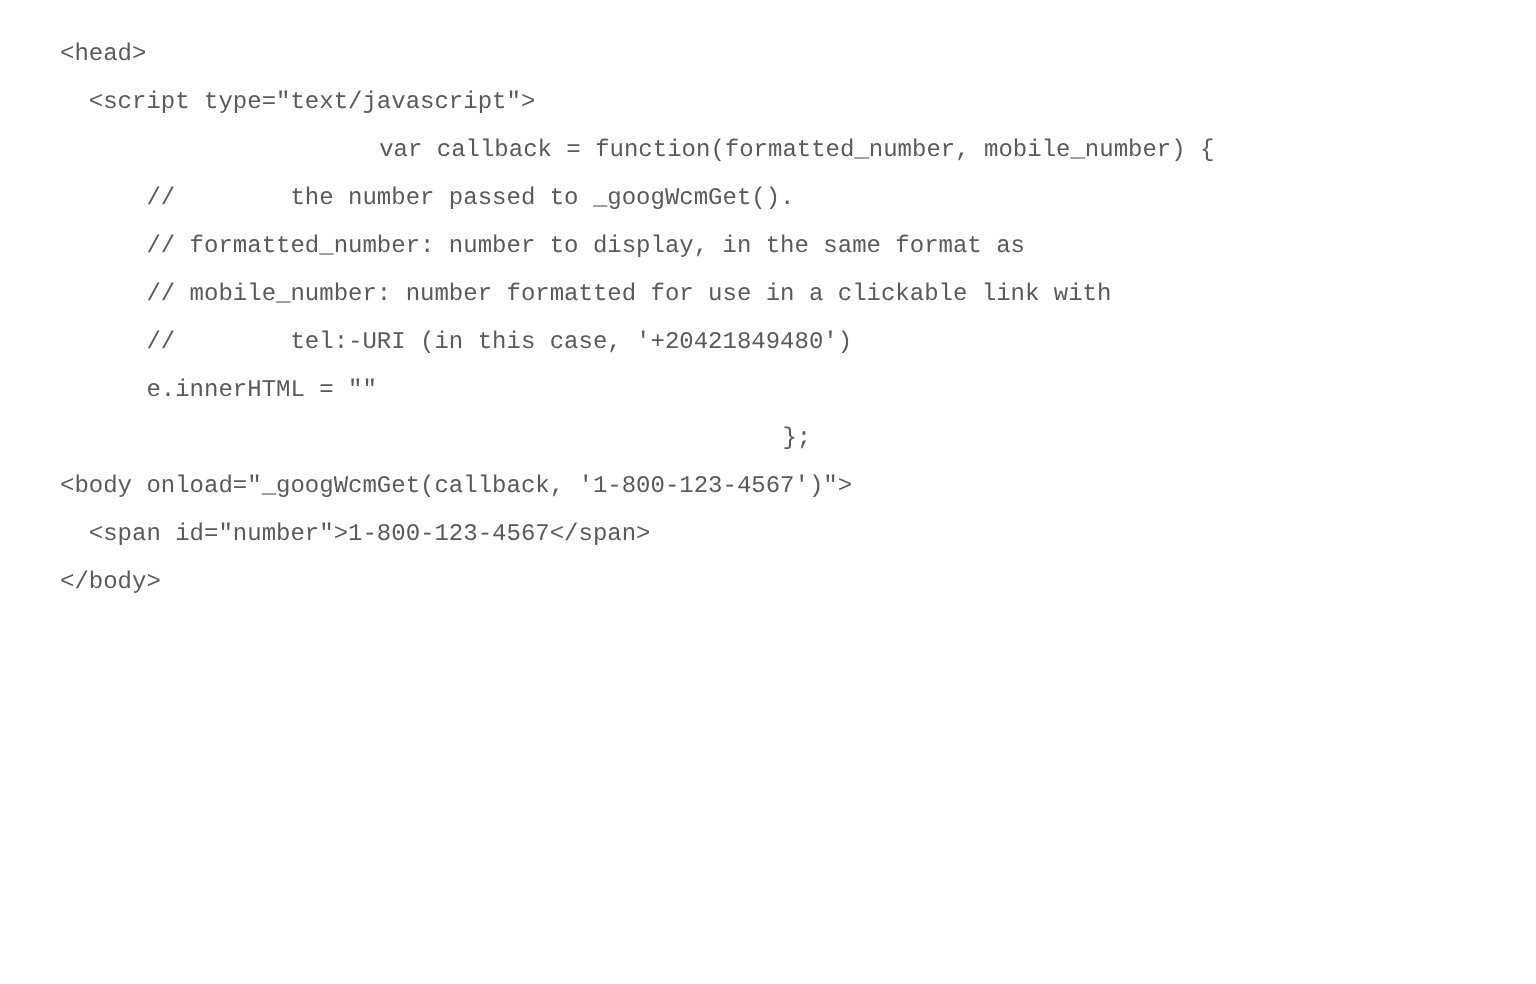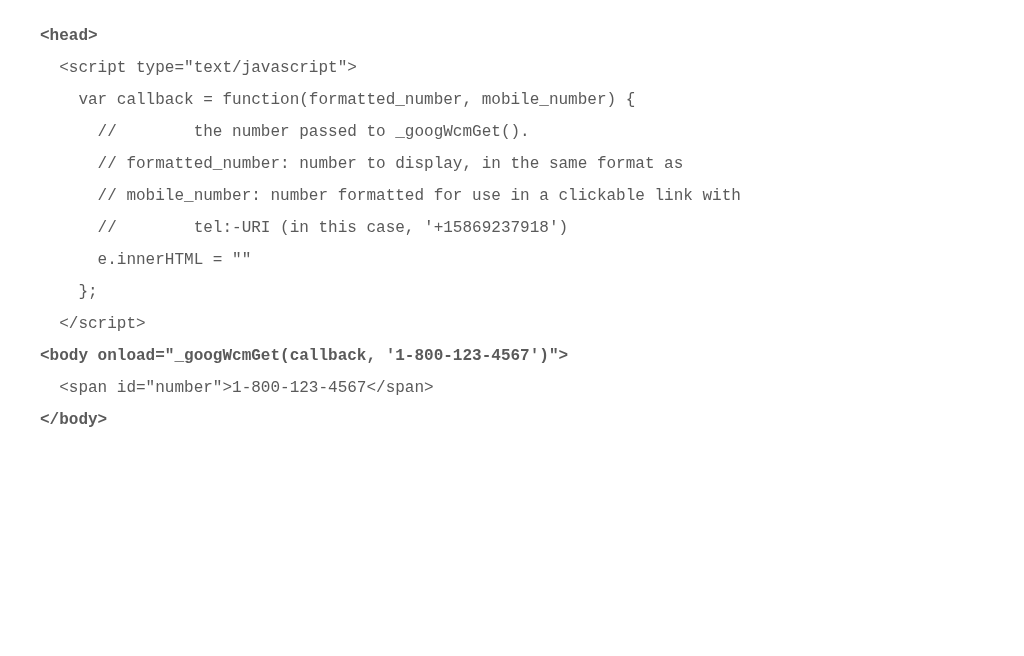--- a/index.html
+++ b/index.html
@@ -8,35 +8,34 @@
       background: #ffffff;
       font-family: 'Courier New', Courier, monospace;
       font-size: 16px;
       line-height: 2.0;
       color: #5a5a5a;
     }
     .code-line {
       white-space: pre;
       display: block;
     }
-    .indent-0 { padding-left: 0; font-weight: bold; }
+    .indent-0 { padding-left: 0; }
     .indent-1 { padding-left: 2ch; }
-    .indent-2 { padding-left: 4ch; }
+    .indent-2 { padding-left: 4ch; text-align: center; }
     .indent-3 { padding-left: 6ch; }
   </style>
 </head>
 <body>
 
 <div>
   <span class="code-line indent-0">&lt;head&gt;</span>
   <span class="code-line indent-1">&lt;script type="text/javascript"&gt;</span>
   <span class="code-line indent-2">var callback = function(formatted_number, mobile_number) {</span>
   <span class="code-line indent-3">//        the number passed to _googWcmGet().</span>
   <span class="code-line indent-3">// formatted_number: number to display, in the same format as</span>
   <span class="code-line indent-3">// mobile_number: number formatted for use in a clickable link with</span>
-  <span class="code-line indent-3">//        tel:-URI (in this case, '+15869237918')</span>
+  <span class="code-line indent-3">//        tel:-URI (in this case, '+20421849480')</span>
   <span class="code-line indent-3">e.innerHTML = ""</span>
   <span class="code-line indent-2">};</span>
-  <span class="code-line indent-1">&lt;/script&gt;</span>
   <span class="code-line indent-0">&lt;body onload="_googWcmGet(callback, '1-800-123-4567')"&gt;</span>
   <span class="code-line indent-1">&lt;span id="number"&gt;1-800-123-4567&lt;/span&gt;</span>
   <span class="code-line indent-0">&lt;/body&gt;</span>
 </div>
 
 </body></html>

